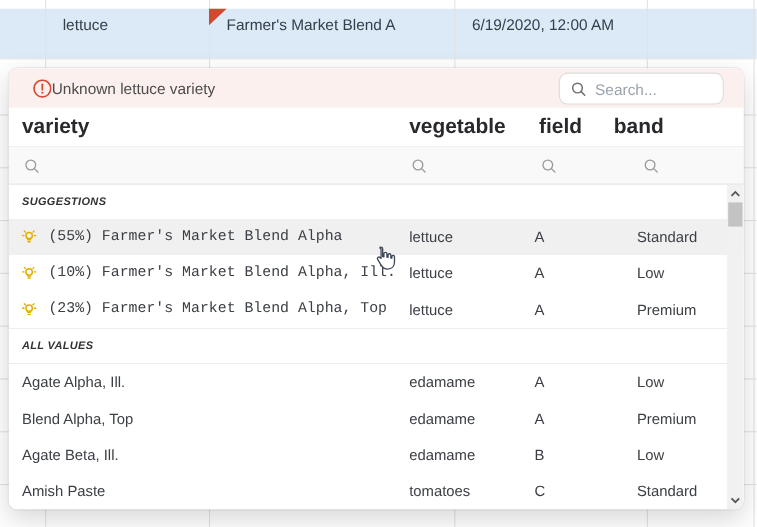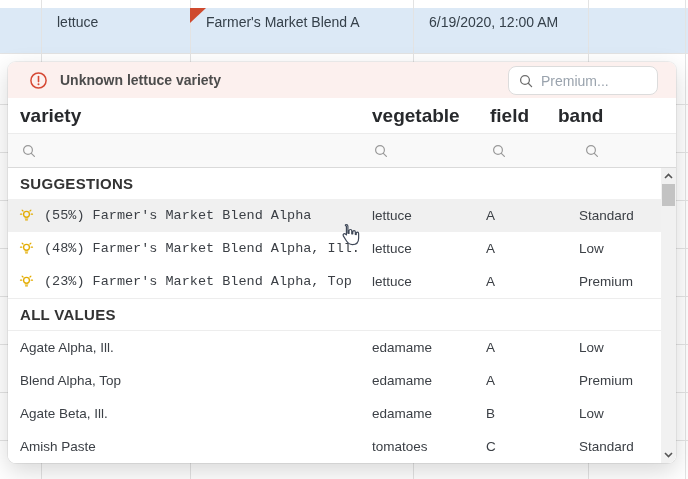--- a/index.html
+++ b/index.html
@@ -18,38 +18,38 @@
           border-top:15px solid #cf4a2e; border-right:16px solid transparent; }
 
   
   .popup { position:absolute; left:8px; top:62px; width:668px; height:401px;
            background:#fff; border-radius:8px; overflow:hidden;
            box-shadow:0 0 0 1px rgba(0,0,0,0.06), 0 8px 24px rgba(0,0,0,0.16); }
 
   .alert-bar { position:absolute; left:0; top:0; right:0; height:36px; background:#fcf0ee;
                display:flex; align-items:center; }
   .alert-icon { margin-left:22px; width:17px; height:17px; flex:0 0 auto; }
-  .alert-text { margin-left:13px; font-size:14px; color:#4c4c4c;font-weight:bold; }
+  .alert-text { margin-left:0; font-size:14px; color:#4c4c4c; }
   .search-box { position:absolute; right:18px; top:4px; width:150px; height:29px; background:#fff;
                 border:1px solid #dcdcdc; border-radius:8px; display:flex; align-items:center; }
   .search-box svg { margin-left:10px; }
   .search-ph { margin-left:8px; font-size:14px; color:#9aa3ad; }
 
   .cols-header { position:absolute; left:0; right:0; top:36px; height:36px; background:#fff;
                  border-bottom:1px solid #ececec; }
   .col-label { position:absolute; top:0; height:36px; line-height:36px; font-size:19px;
                font-weight:bold; color:#27292c; white-space:nowrap; }
 
   .filter-row { position:absolute; left:0; right:0; top:72px; height:34px; background:#f9f9f9;
                 border-bottom:1px solid #dadada; }
   .filter-cell { position:absolute; top:0; height:34px; display:flex; align-items:center; }
 
   .content { position:absolute; left:0; right:0; top:106px; bottom:0; background:#fff; }
-  .section-header { height:31px; line-height:31px; padding-left:12px; font-size:15px;
-                    font-weight:bold; letter-spacing:0.3px; color:#333; background:#fff; }
+  .section-header { height:31px; line-height:31px; padding-left:12px; font-size:10px;
+                    font-weight:bold; letter-spacing:0.3px; color:#333; background:#fff;font-style:italic; }
   .section-header.bordered { border-top:1px solid #ededed; border-bottom:1px solid #ededed; height:33px; line-height:32px; }
   .row { position:relative; height:33px; background:#fff; }
   .row.hl { background:#f0f0f0; }
   .cell { position:absolute; top:0; height:33px; line-height:33px; font-size:13.5px; color:#3c4046; white-space:nowrap; }
   .c-variety { left:36px;font-family:Liberation Mono, monospace; }
   .c-variety-plain { left:12px; }
   .c-veg  { left:364px; }
   .c-field{ left:478px; }
   .c-band { left:571px; }
   .bulb { position:absolute; left:11px; top:9px; }
@@ -103,21 +103,21 @@
         <circle cx="8.5" cy="8.5" r="7.6" fill="none" stroke="#d64935" stroke-width="1.5"></circle>
         <line x1="8.5" y1="4.6" x2="8.5" y2="9.6" stroke="#d64935" stroke-width="1.6" stroke-linecap="round"></line>
         <circle cx="8.5" cy="12.3" r="1" fill="#d64935"></circle>
       </svg>
       <span class="alert-text">Unknown lettuce variety</span>
       <div class="search-box">
         <svg width="14" height="14" viewBox="0 0 14 14">
           <circle cx="6" cy="6" r="4.4" fill="none" stroke="#6d6d6d" stroke-width="1.3"></circle>
           <line x1="9.3" y1="9.3" x2="12.6" y2="12.6" stroke="#6d6d6d" stroke-width="1.3" stroke-linecap="round"></line>
         </svg>
-        <span class="search-ph">Premium...</span>
+        <span class="search-ph">Search...</span>
       </div>
     </div>
 
     <div class="cols-header">
       <span class="col-label x-variety">variety</span>
       <span class="col-label x-veg">vegetable</span>
       <span class="col-label x-field">field</span>
       <span class="col-label x-band">band</span>
     </div>
 
@@ -171,21 +171,21 @@
       <div class="row">
         <svg class="bulb" width="15" height="15" viewBox="0 0 16 16">
           <circle cx="8" cy="6.6" r="3.1" fill="none" stroke="#e3ac00" stroke-width="1.4"></circle>
           <line x1="6.7" y1="10.6" x2="9.3" y2="10.6" stroke="#e3ac00" stroke-width="1.4" stroke-linecap="round"></line>
           <line x1="7" y1="12.6" x2="9" y2="12.6" stroke="#e3ac00" stroke-width="1.4" stroke-linecap="round"></line>
           <line x1="1.6" y1="6.6" x2="3" y2="6.6" stroke="#e3ac00" stroke-width="1.3" stroke-linecap="round"></line>
           <line x1="13" y1="6.6" x2="14.4" y2="6.6" stroke="#e3ac00" stroke-width="1.3" stroke-linecap="round"></line>
           <line x1="3.3" y1="2.2" x2="4.3" y2="3.2" stroke="#e3ac00" stroke-width="1.3" stroke-linecap="round"></line>
           <line x1="12.7" y1="2.2" x2="11.7" y2="3.2" stroke="#e3ac00" stroke-width="1.3" stroke-linecap="round"></line>
         </svg>
-        <span class="cell c-variety">(48%) Farmer's Market Blend Alpha, Ill.</span>
+        <span class="cell c-variety">(10%) Farmer's Market Blend Alpha, Ill.</span>
         <span class="cell c-veg">lettuce</span>
         <span class="cell c-field">A</span>
         <span class="cell c-band">Low</span>
       </div>
 
       <div class="row">
         <svg class="bulb" width="15" height="15" viewBox="0 0 16 16">
           <circle cx="8" cy="6.6" r="3.1" fill="none" stroke="#e3ac00" stroke-width="1.4"></circle>
           <line x1="6.7" y1="10.6" x2="9.3" y2="10.6" stroke="#e3ac00" stroke-width="1.4" stroke-linecap="round"></line>
           <line x1="7" y1="12.6" x2="9" y2="12.6" stroke="#e3ac00" stroke-width="1.4" stroke-linecap="round"></line>

